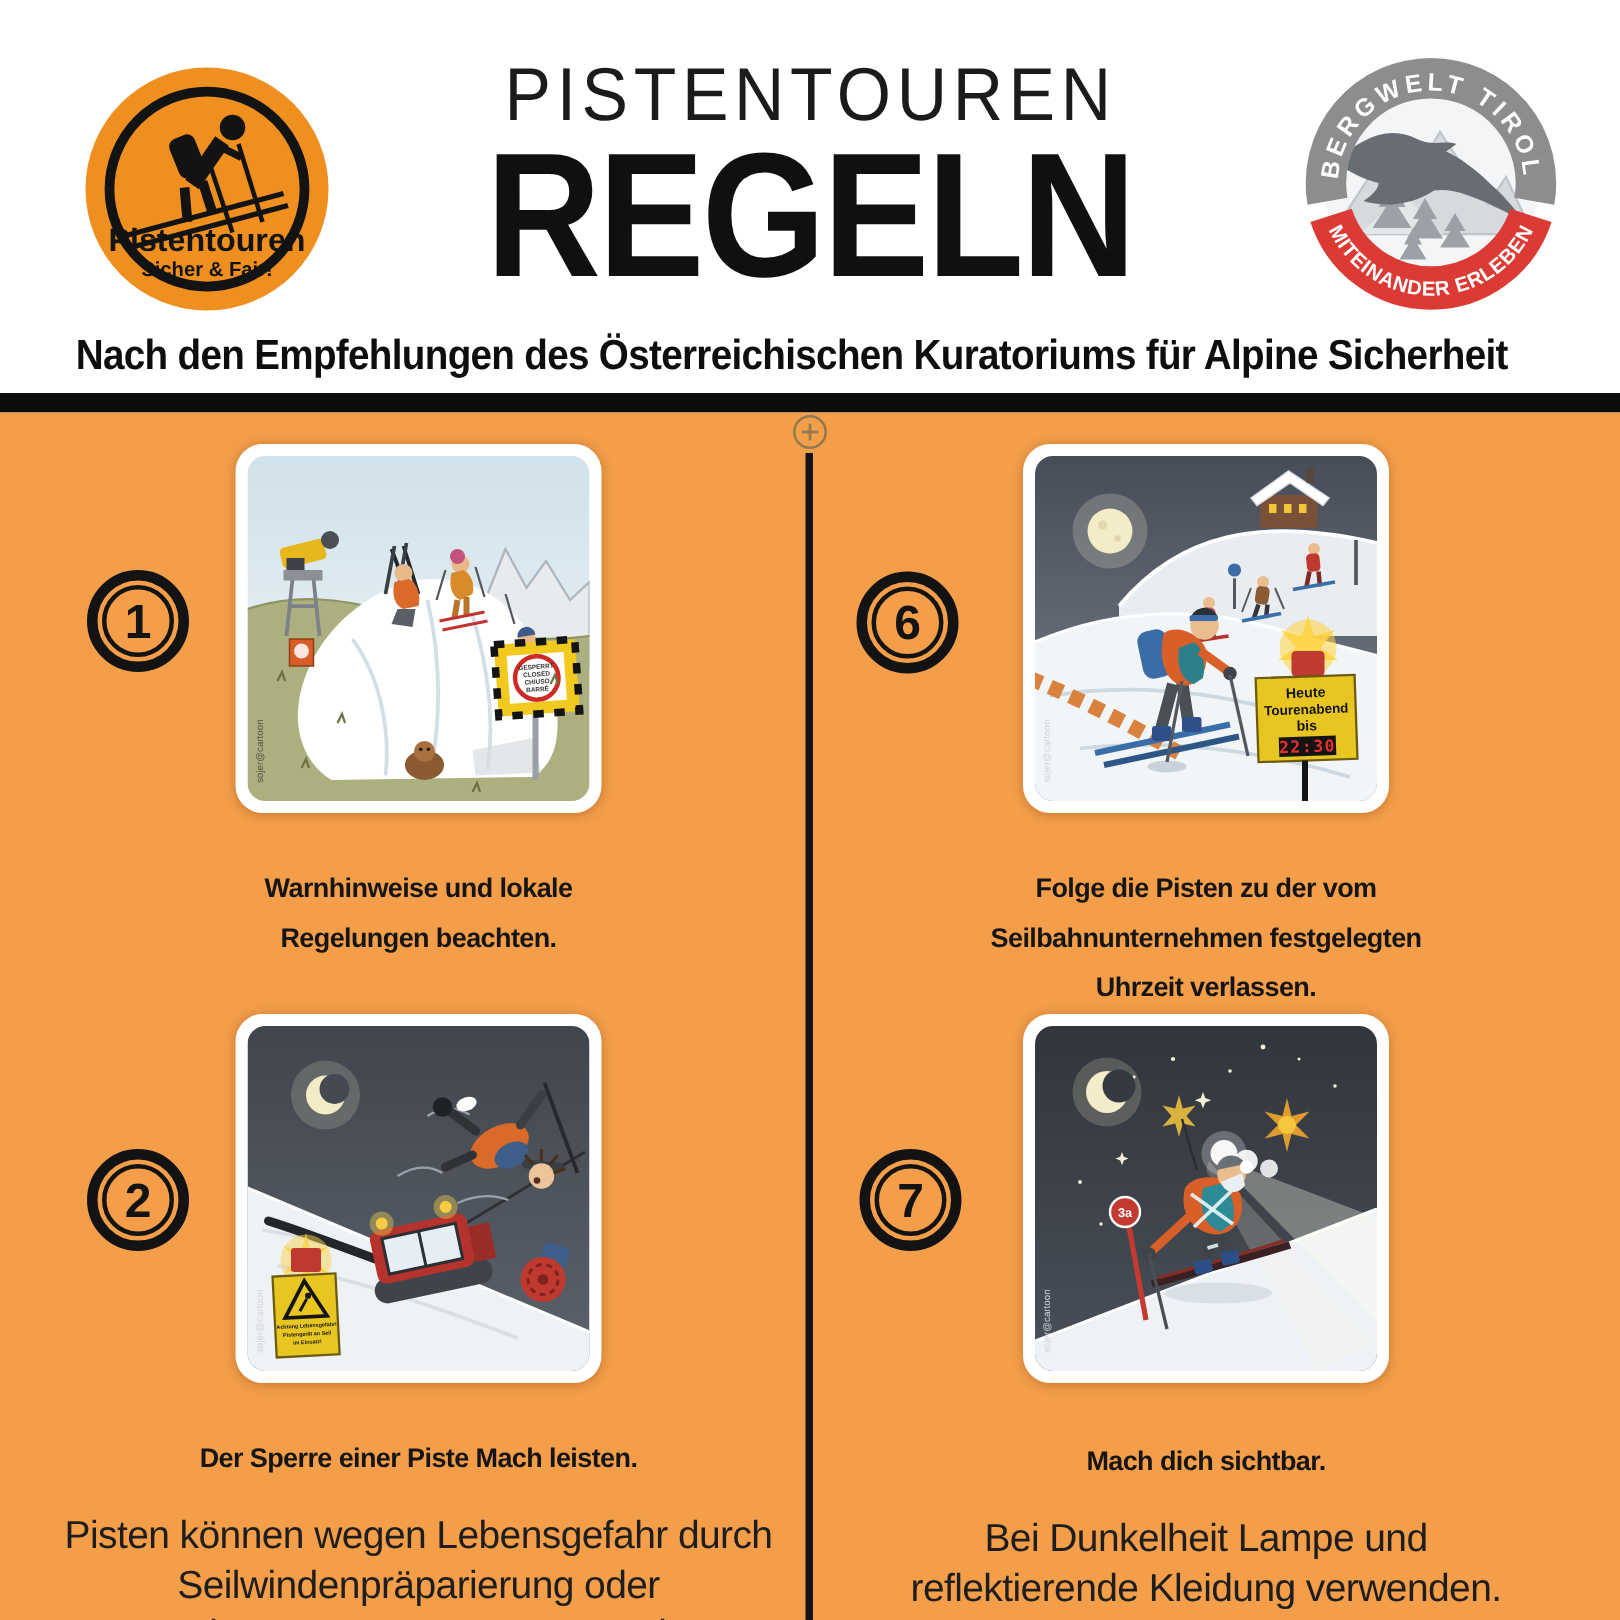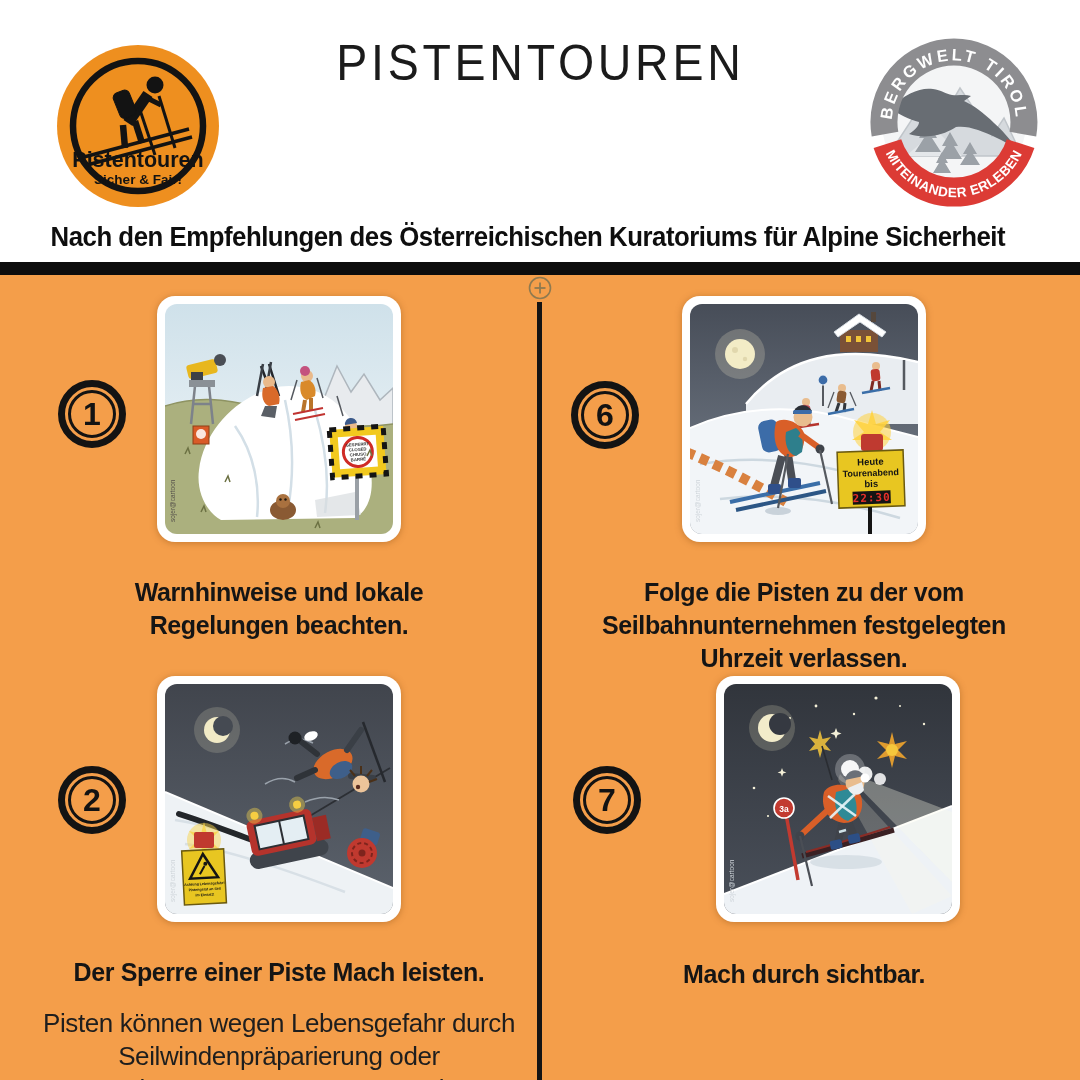--- a/index.html
+++ b/index.html
@@ -29,21 +29,21 @@
          box-sizing:border-box;display:flex;align-items:center;justify-content:center;}
   .badge-inner{width:42px;height:42px;border:3.5px solid #131313;border-radius:50%;
                display:flex;align-items:center;justify-content:center;
                font-weight:bold;font-size:32px;color:#131313;}
   
   .card{position:absolute;width:244px;height:246px;background:#fff;border-radius:18px;
         box-sizing:border-box;padding:8px;box-shadow:0 1px 7px rgba(110,55,0,0.35);}
   .card svg{display:block;width:228px;height:230px;border-radius:12px;}
   
   .rule-text{position:absolute;text-align:center;white-space:pre-line;color:#151515;}
-  .rule-bold{font-weight:bold;font-size:25px;line-height:33px;letter-spacing:-0.4px;}
+  .rule-bold{font-weight:bold;font-size:18px;line-height:33px;letter-spacing:-0.4px;}
   .rule-reg{font-weight:normal;font-size:26px;line-height:33px;letter-spacing:-0.4px;color:#1e1e1e;}
   .svg-label{font-family:"Liberation Sans",sans-serif;}
 </style>
 </head>
 <body>
 
 <div class="poster">
 
   <div class="header">
 
@@ -63,20 +63,21 @@
           <line x1="103" y1="52" x2="119" y2="104" stroke-width="3"></line>
           <line x1="83" y1="63" x2="99" y2="111" stroke-width="3"></line>
         </g>
         <text class="svg-label" x="82" y="123" text-anchor="middle" font-size="21.5" font-weight="bold" fill="#131313">Pistentouren</text>
         <text class="svg-label" x="82" y="140" text-anchor="middle" font-size="13.5" font-weight="600" fill="#131313">Sicher &amp; Fair!</text>
       </svg>
     </div>
 
     <div class="title-block">
       <div><span class="title-top">PISTENTOUREN</span></div>
+      <div><span class="title-main">REGELN</span></div>
     </div>
 
     <div class="logo-right">
       <svg viewBox="0 0 176 176">
         <defs>
           <clipPath id="bwclip">
               <circle cx="88" cy="88" r="72"></circle>
             </clipPath>
           <path id="arcTop" d="M26.2,93.4 A62,62 0 1 1 149.8,93.4" fill="none"></path>
           <path id="arcBot" d="M17.5,113.7 A75,75 0 0 0 158.5,113.7" fill="none"></path>
@@ -368,21 +369,21 @@
             <text x="39" y="201">Achtung Lebensgefahr!</text>
             <text x="39" y="206.5">Pistengerät an Seil</text>
             <text x="39" y="212">im Einsatz!</text>
           </g>
         </g>
       </g>
       <text class="svg-label" transform="rotate(-90 10 218)" x="10" y="218" font-size="6.5" fill="#cfd5da">sojer@cartoon</text>
     </svg>
   </div>
 
-  <div class="card" style="left:716px;top:676px;">
+  <div class="card" style="left:682px;top:676px;">
     <svg viewBox="0 0 228 230">
       <defs>
         <linearGradient id="sky4" x1="0" y1="0" x2="0" y2="1">
           <stop offset="0" stop-color="#31353c"></stop>
             <stop offset="1" stop-color="#4a505a"></stop>
         </linearGradient>
       </defs>
       <rect width="228" height="230" fill="url(#sky4)"></rect>
       <g fill="#f4f0d8">
         <circle cx="92" cy="22" r="1.4"></circle>
@@ -455,16 +456,18 @@
   </div>
 
   <div class="rule-text" style="left:39px;top:938px;width:480px;">
     <div class="rule-bold">Der Sperre einer Piste Mach leisten.</div>
     <div class="rule-reg">Pisten können wegen Lebensgefahr durch
 Seilwindenpräparierung oder
 Lawinensprengung gesperrt sein.</div>
   </div>
 
   <div class="rule-text" style="left:574px;top:940px;width:460px;">
-    <div class="rule-bold">Mach durch sichtbar.</div>
+    <div class="rule-bold">Mach dich sichtbar.</div>
+    <div class="rule-reg">Bei Dunkelheit Lampe und
+reflektierende Kleidung verwenden.</div>
   </div>
 
 </div>
 
 </body></html>

